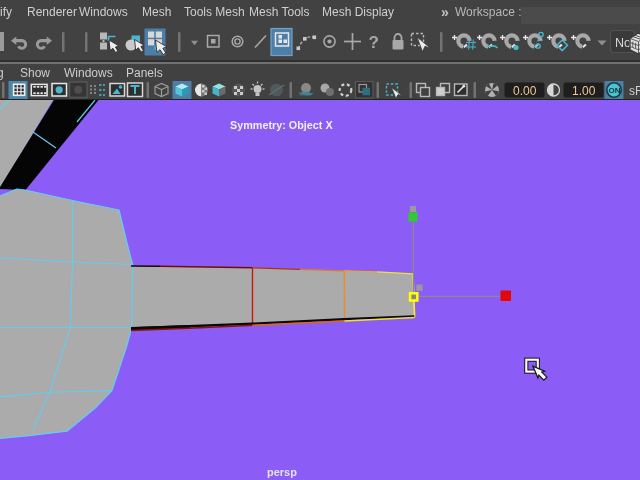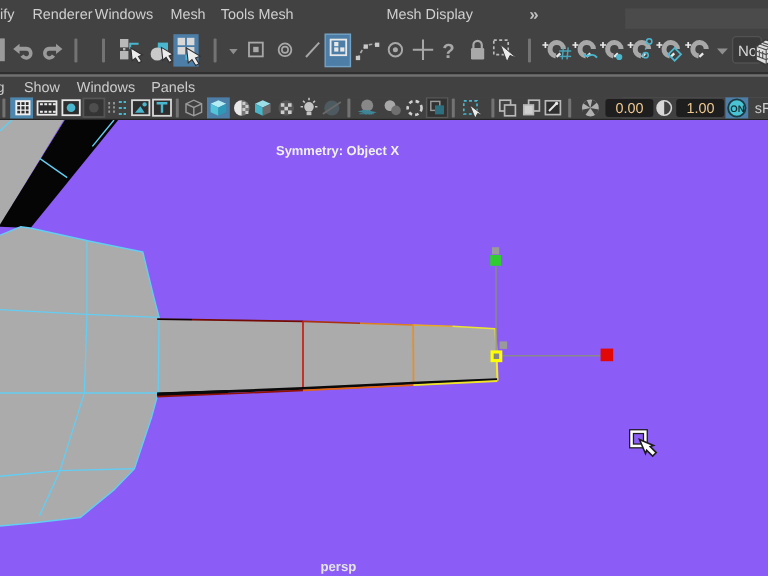--- a/index.html
+++ b/index.html
@@ -17,22 +17,24 @@
   .pmi{position:absolute;top:0;height:19px;line-height:19px;font-size:12px;color:#cccccc;}
 </style>
 </head>
 <body>
 <div id="menubar">
   <span class="mi" style="left:0px">ify</span>
   <span class="mi" style="left:27px">Renderer</span>
   <span class="mi" style="left:79px">Windows</span>
   <span class="mi" style="left:142px">Mesh</span>
   <span class="mi" style="left:184px">Tools Mesh</span>
+  <span class="mi" style="left:249px">Mesh Tools</span>
   <span class="mi" style="left:322px">Mesh Display</span>
   <span class="mi" style="left:441px;font-weight:bold;color:#c0c0c0;font-size:14px">»</span>
+  <span class="mi" style="left:455px;color:#b8b8b8">Workspace :</span>
   <div style="position:absolute;left:521px;top:7px;width:119px;height:17px;background:#4b4b4b;"></div>
 </div>
 <div id="toolbar"><svg width="640" height="33" viewBox="0 0 640 33">
   <rect x="0" y="7" width="4" height="19" fill="#9a9a9a"></rect>
   <path id="undo" d="M11 15.8 L16.3 11.4 L16.3 13.9 L21.8 13.9 A5.4 5.4 0 1 1 17.1 22.1 L19.8 20.5 A2.3 2.3 0 1 0 21.8 17.3 L16.3 17.3 L16.3 19.9 Z" fill="#9a9a9a"></path>
   <path d="M11 15.8 L16.3 11.4 L16.3 13.9 L21.8 13.9 A5.4 5.4 0 1 1 17.1 22.1 L19.8 20.5 A2.3 2.3 0 1 0 21.8 17.3 L16.3 17.3 L16.3 19.9 Z" fill="#9a9a9a" transform="translate(63,0) scale(-1,1)"></path>
   <rect x="62" y="7" width="2.5" height="20" rx="1" fill="#737373"></rect>
   <rect x="85" y="7" width="2.5" height="20" rx="1" fill="#737373"></rect>
   <rect x="100" y="7.5" width="7" height="7" fill="#b8b8b8"></rect>
   <rect x="100" y="17.5" width="7" height="7" fill="#b8b8b8"></rect>

